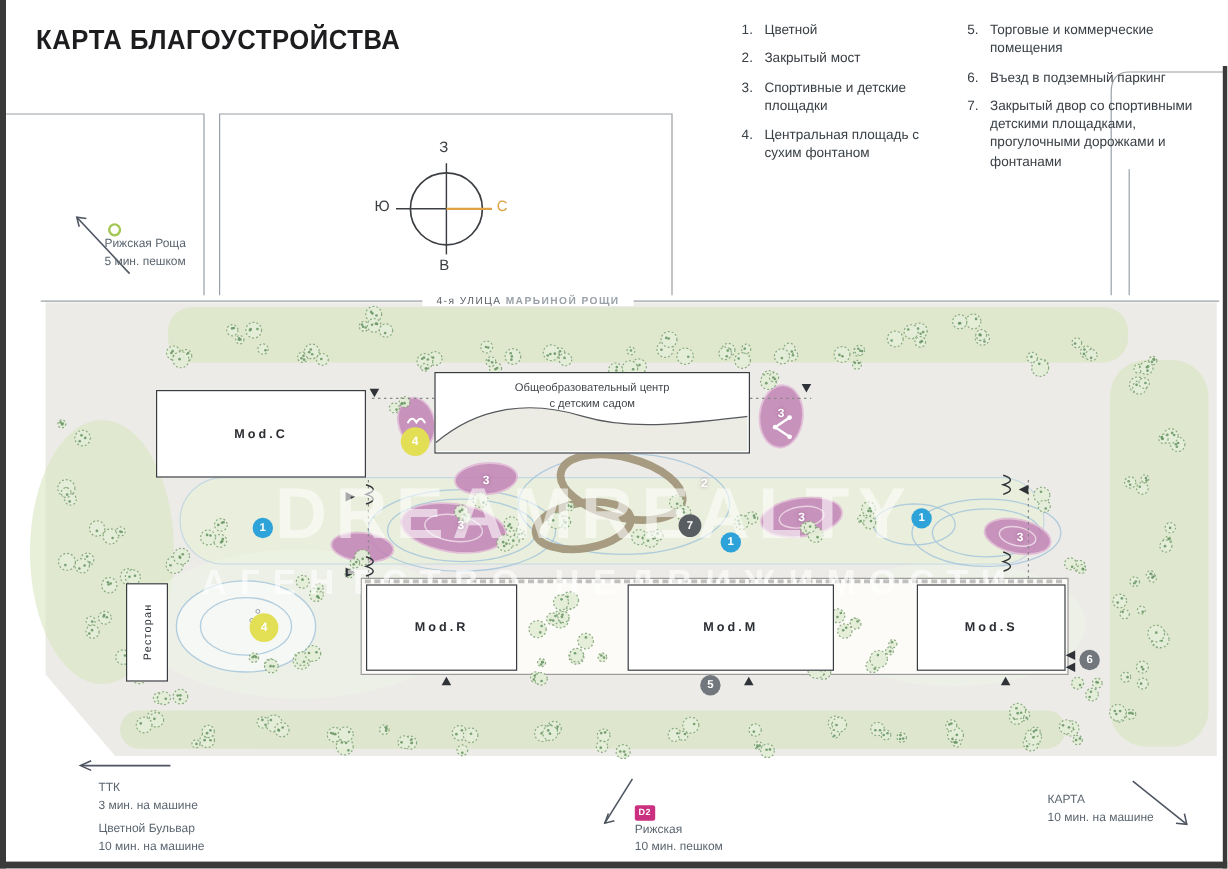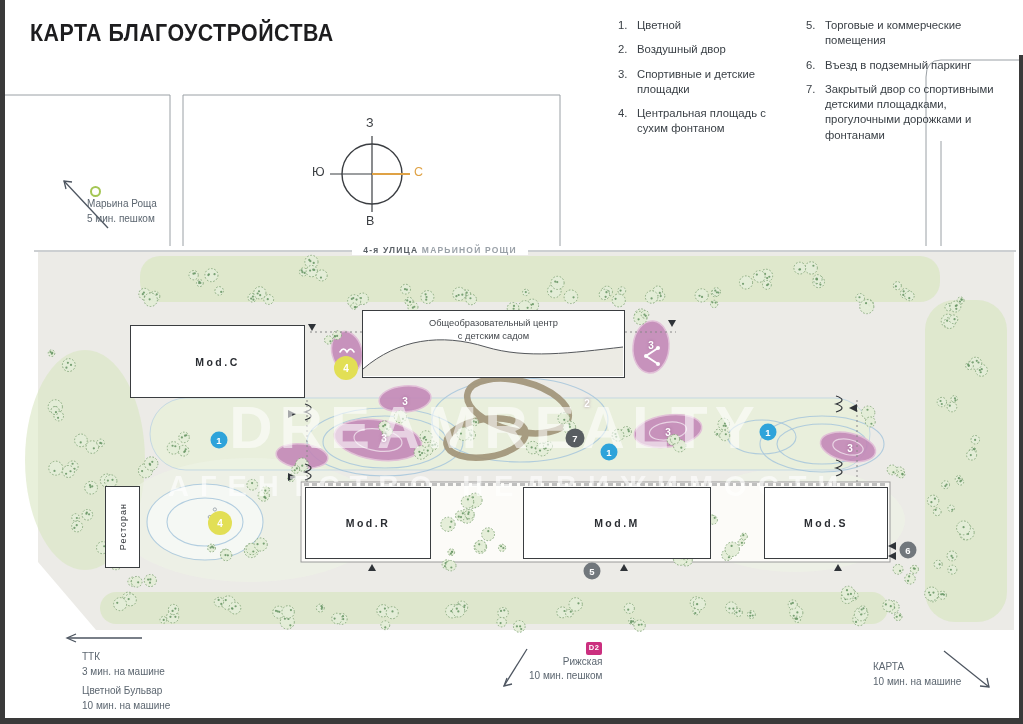--- a/index.html
+++ b/index.html
@@ -18,21 +18,21 @@
   
   .cmp{position:absolute;font-size:12.5px;color:#3b3e42;z-index:5;}
   .cmp.east{color:var(--accent-east);}
   
   .metro-icon{position:absolute;left:90px;top:186px;width:7px;height:7px;border:2px solid #a4c654;
               border-radius:50%;z-index:5;}
   .small-note{position:absolute;font-size:10px;line-height:1.45;color:var(--note-text);z-index:5;}
   
   .street{left:352px;top:244.5px;width:176px;text-align:center;background:#fff;font-size:8.5px;
           letter-spacing:1.2px;white-space:nowrap;z-index:5;}
-  .street .p1{font-weight:700;color:#5a6066;}
+  .street .p1{font-weight:400;color:#5a6066;}
   .street .p2{font-weight:600;color:#9aa1a8;}
   
   .bldg{position:absolute;background:#fff;border:1.5px solid var(--building-border);
         display:flex;align-items:center;justify-content:center;z-index:3;box-sizing:border-box;}
   .bldg-label{font-size:10.5px;letter-spacing:2.5px;font-weight:700;color:#2b2e33;}
   .school-label{position:absolute;top:6px;left:0;right:0;text-align:center;font-size:9.3px;
                 line-height:1.35;color:#43474c;z-index:2;}
   .vertical-label{writing-mode:vertical-rl;transform:rotate(180deg);font-size:9px;
                   letter-spacing:1px;color:#2b2e33;}
   
@@ -853,21 +853,21 @@
 
   <div class="abs title">КАРТА БЛАГОУСТРОЙСТВА</div>
 
   <div class="legend-col" style="left:618px;width:165px;" id="legend-col-1">
       <div class="legend-item">
         <span class="num">1.</span>
         <span>Цветной</span>
       </div>
       <div class="legend-item">
         <span class="num">2.</span>
-        <span>Воздушный двор</span>
+        <span>Закрытый мост</span>
       </div>
       <div class="legend-item">
         <span class="num">3.</span>
         <span>Спортивные и детские площадки</span>
       </div>
       <div class="legend-item">
         <span class="num">4.</span>
         <span>Центральная площадь с сухим фонтаном</span>
       </div>
     </div>
@@ -886,21 +886,21 @@
       </div>
     </div>
 
   <span class="cmp" style="left:366px;top:116px;">З</span>
   <span class="cmp" style="left:312px;top:165px;">Ю</span>
   <span class="cmp east" style="left:414px;top:165px;">С</span>
   <span class="cmp" style="left:366px;top:214px;">В</span>
 
   <span class="metro-icon"></span>
   <div class="small-note" style="left:87px;top:197px;">
-    <div>Марьина Роща</div>
+    <div>Рижская Роща</div>
     <div>5 мин. пешком</div>
   </div>
 
   <div class="abs street">
     <span class="p1">4-я УЛИЦА</span><span class="p2"> МАРЬИНОЙ РОЩИ</span>
   </div>
 
   <div class="bldg" style="left:130px;top:325px;width:175px;height:73px;">
     <span class="bldg-label">Mod.C</span>
   </div>
@@ -913,21 +913,21 @@
       <div>Общеобразовательный центр</div>
       <div>с детским садом</div>
     </div>
   </div>
   <div class="bldg" style="left:105px;top:486px;width:35px;height:82px;">
     <span class="vertical-label">Ресторан</span>
   </div>
   <div class="bldg" style="left:305px;top:487px;width:126px;height:72px;">
     <span class="bldg-label">Mod.R</span>
   </div>
-  <div class="bldg" style="left:523px;top:487px;width:188px;height:72px;">
+  <div class="bldg" style="left:523px;top:487px;width:172px;height:72px;">
     <span class="bldg-label">Mod.M</span>
   </div>
   <div class="bldg" style="left:764px;top:487px;width:124px;height:72px;">
     <span class="bldg-label">Mod.S</span>
   </div>
 
   <div class="abs" style="left:0;top:0;width:0;height:0;" id="marker-layer">
       <div class="marker blue" style="left: 219px; top: 440px;">1</div>
       <div class="marker blue" style="left: 609px; top: 452px;">1</div>
       <div class="marker blue" style="left: 768px; top: 432px;">1</div>
@@ -945,21 +945,21 @@
     </div>
 
   <div class="small-note" style="left:82px;top:650px;">
     <div>ТТК</div>
     <div>3 мин. на машине</div>
   </div>
   <div class="small-note" style="left:82px;top:684px;">
     <div>Цветной Бульвар</div>
     <div>10 мин. на машине</div>
   </div>
-  <div class="small-note" style="left:529px;top:640px;text-align:right;">
+  <div class="small-note" style="left:529px;top:670px;">
     <span class="badge">D2</span>
     <div>Рижская</div>
     <div>10 мин. пешком</div>
   </div>
   <div class="small-note" style="left:873px;top:660px;">
     <div>КАРТА</div>
     <div>10 мин. на машине</div>
   </div>
 
   <div class="edge" style="left:0;top:0;width:5px;height:724px;"></div>

